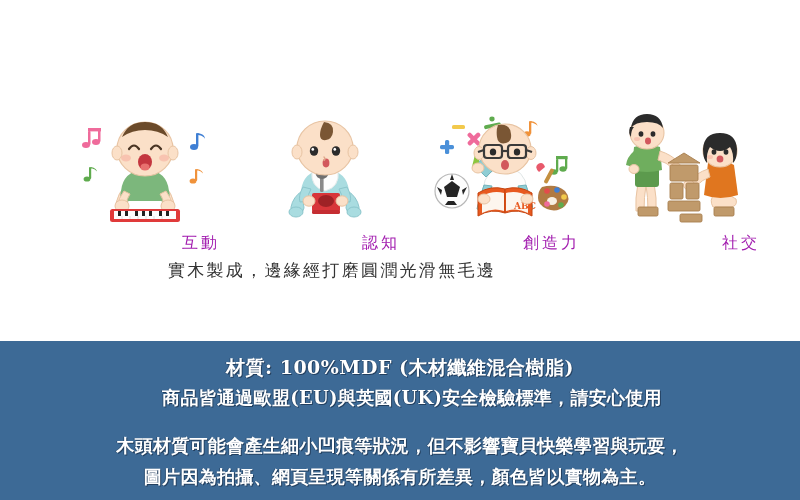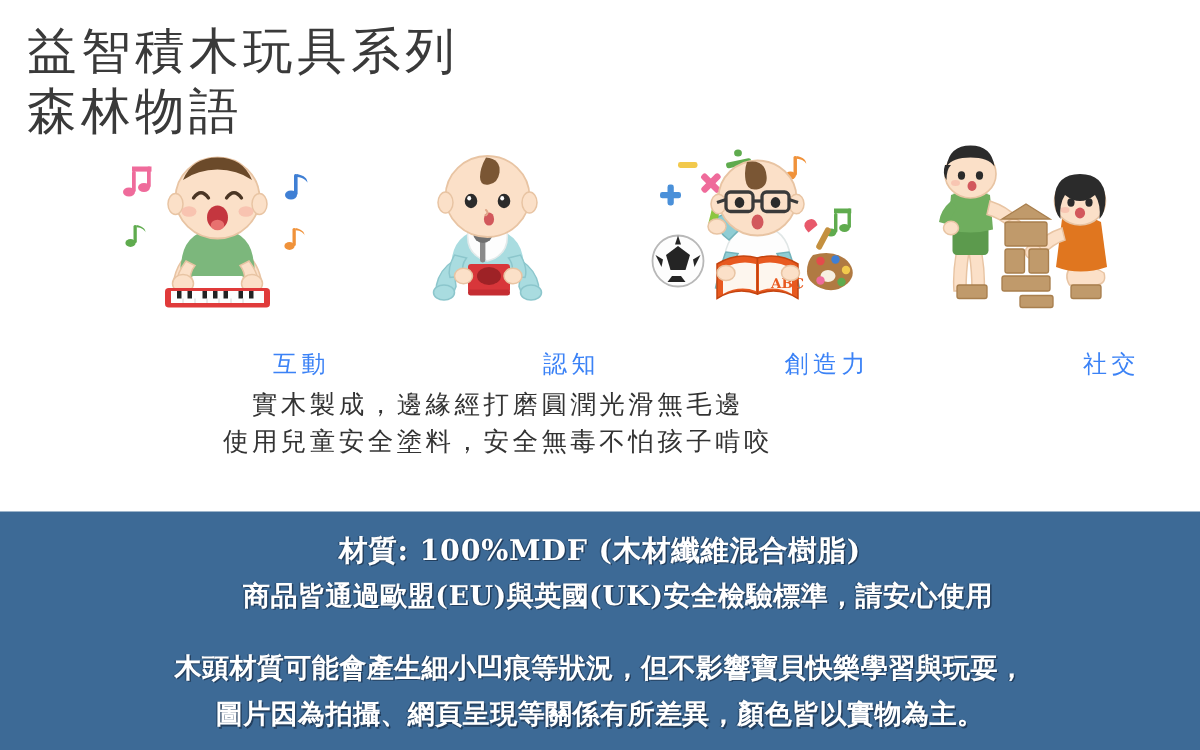--- a/index.html
+++ b/index.html
@@ -21,21 +21,21 @@
   .features{
     position:absolute;left:0;top:104px;width:800px;height:150px;
     display:flex;align-items:flex-end;justify-content:center;
   }
   .feature{
     width:180px;height:150px;
     display:flex;flex-direction:column;align-items:flex-end;justify-content:flex-end;
   }
   .art{position:relative;width:150px;height:118px;}
   .feature-label{
-    margin-top:21px;color:#3b82f6;font-size:16px;letter-spacing:3px;
+    margin-top:4px;color:#a21caf;font-size:16px;letter-spacing:3px;
     white-space:nowrap;
   }
 
   
   .desc{
     position:absolute;left:0;top:258px;width:664px;text-align:center;
   }
   .desc-line{
     color:#333333;font-size:17px;line-height:25px;letter-spacing:2.3px;
     white-space:nowrap;
@@ -57,24 +57,20 @@
   .fl-3{font-size:18px;line-height:31px;letter-spacing:.3px;margin-top:17px;}
   .fl-4{font-size:18px;line-height:31px;letter-spacing:.3px;}
 
   svg{display:block;overflow:visible;}
 </style>
 </head>
 <body>
 
 <div id="banner">
 
-  <div class="title-block">
-    <div class="title-line">益智積木玩具系列</div>
-    <div class="title-line">森林物語</div>
-  </div>
 
   <div class="features">
 
     <div class="feature">
       <div class="art">
         <svg viewBox="0 0 150 118" width="150" height="118">
 
           <g fill="#ef6b9b">
             <rect x="18" y="20" width="2.5" height="14" rx="1"></rect>
             <rect x="28" y="17" width="2.5" height="14" rx="1"></rect>
@@ -354,21 +350,20 @@
           </g>
         </svg>
       </div>
       <div class="feature-label">社交</div>
     </div>
 
   </div>
 
   <div class="desc">
     <div class="desc-line">實木製成，邊緣經打磨圓潤光滑無毛邊</div>
-    <div class="desc-line">使用兒童安全塗料，安全無毒不怕孩子啃咬</div>
   </div>
 
   <div class="footer" style="background: rgb(61, 106, 150);">
     <div class="footer-line fl-1">材質: 100%MDF (木材纖維混合樹脂)</div>
     <div class="footer-line fl-2">商品皆通過歐盟(EU)與英國(UK)安全檢驗標準，請安心使用</div>
     <div class="footer-line fl-3">木頭材質可能會產生細小凹痕等狀況，但不影響寶貝快樂學習與玩耍，</div>
     <div class="footer-line fl-4">圖片因為拍攝、網頁呈現等關係有所差異，顏色皆以實物為主。</div>
   </div>
 
 </div>

